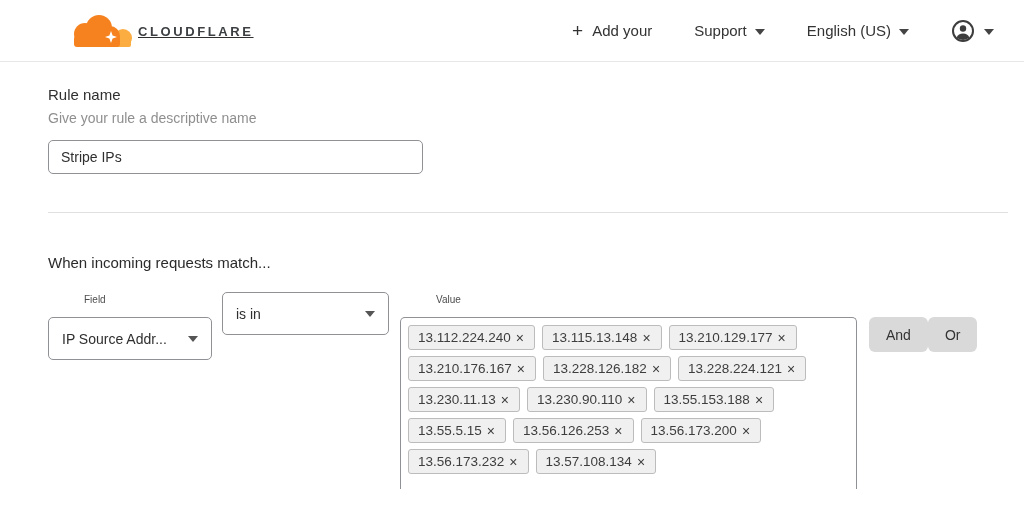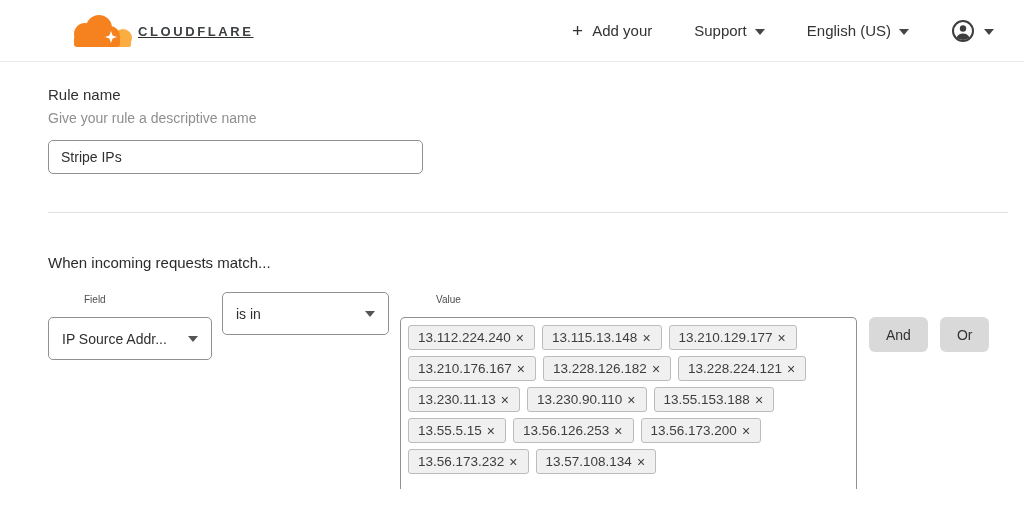--- a/index.html
+++ b/index.html
@@ -69,21 +69,21 @@
     padding:7px; display:flex; flex-wrap:wrap; gap:6px 7px; align-content:flex-start;
     cursor:text;
   }
   .tag {
     display:inline-flex; align-items:center; gap:5px;
     background:#f0f0f0; border:1px solid #bcbcbc; border-radius:3px;
     padding:4px 10px 4px 9px; font-size:13.5px; color:#3e3e3e; white-space:nowrap;
   }
   .tag-x { font-size:14px; color:#3e3e3e; cursor:pointer; line-height:1; }
 
-  .connectors { display:flex; gap:12px; margin-left:12px; margin-top:25px; }
+  .connectors { display:flex; margin-left:12px; margin-top:25px; }
   .conn-btn {
     height:35px; padding:0 17px; background:#d9d9d9; color:#333;
     border:none; border-radius:6px; font-size:14px;
     font-family:"Liberation Sans", sans-serif; cursor:pointer;
   }
 </style>
 </head>
 <body>
 
 <header class="topbar">

